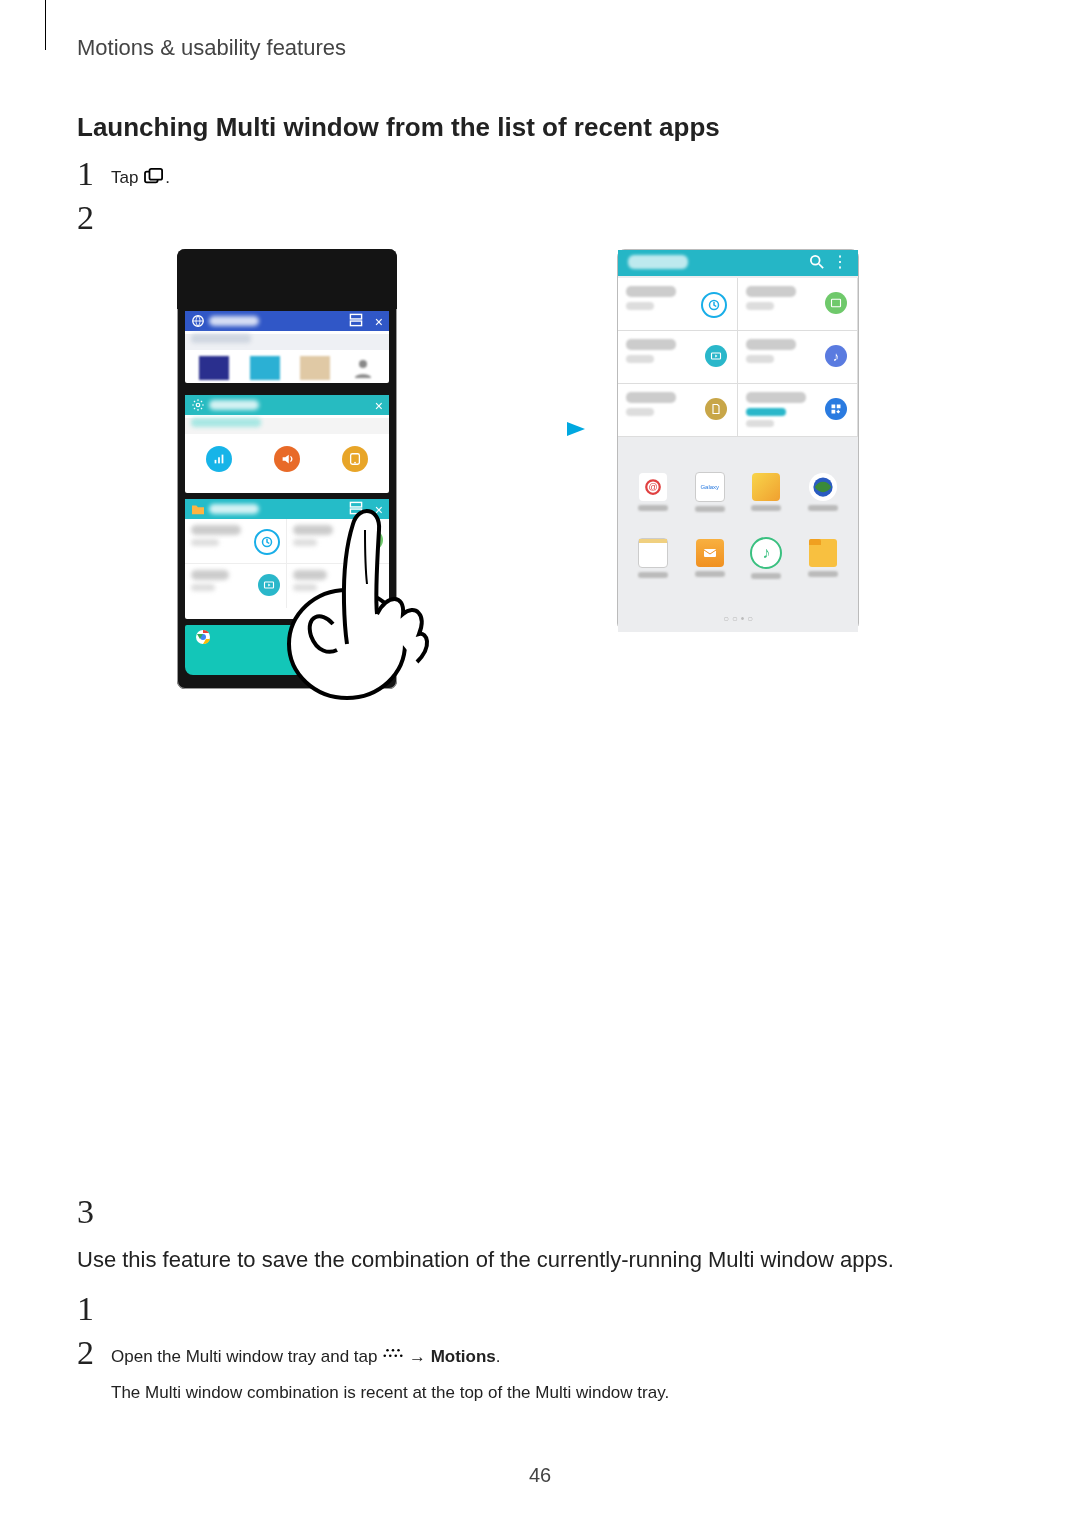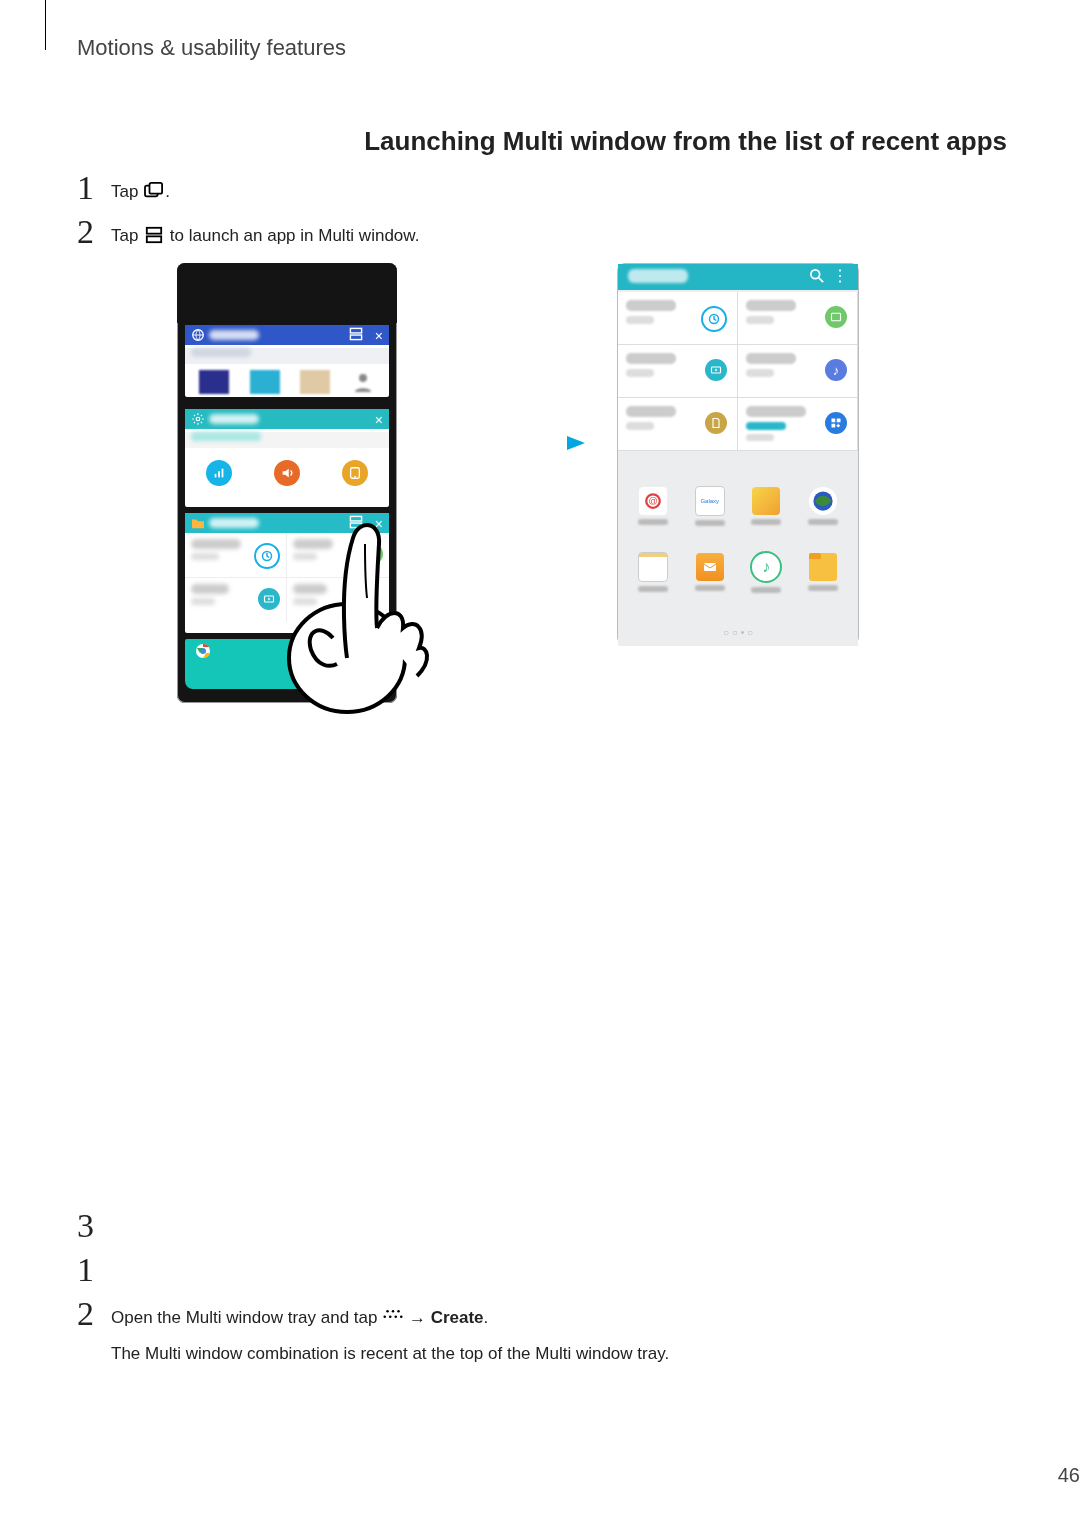--- a/index.html
+++ b/index.html
@@ -30,22 +30,21 @@
   }
   .content {
     position: absolute;
     left: 77px;
     top: 110px;
     width: 930px;
   }
   h2 {
     font-size: 26px;
     font-weight: 700;
-    margin: 16px 0 18px 0;
-    text-align: right;
+    margin: 2px 0 18px 0;
   }
   .step {
     display: flex;
     align-items: flex-start;
     margin-bottom: 14px;
   }
   .step-num {
     font-family: "Times New Roman", Times, serif;
     font-size: 34px;
     font-weight: 400;
@@ -69,21 +68,21 @@
   .inline-icon {
     display: inline-block;
     vertical-align: -3px;
     width: 22px;
     height: 18px;
   }
   .page-num {
     position: absolute;
     bottom: 40px;
     width: 100%;
-    text-align: right;
+    text-align: center;
     font-size: 20px;
     color: #444;
   }
   
   .figure {
     position: relative;
     width: 750px;
     height: 450px;
     margin: 8px auto 30px auto;
   }
@@ -237,26 +236,20 @@
     <div class="step-body">
       <span>Tap </span><svg class="inline-icon" viewBox="0 0 24 20">
           <rect x="2" y="4" width="14" height="12" rx="2" fill="none" stroke="#000" stroke-width="2"></rect>
           <rect x="7" y="1" width="14" height="12" rx="2" fill="#fff" stroke="#000" stroke-width="2"></rect>
         </svg><span>.</span>
     </div>
   </div>
 
   <div class="step">
     <div class="step-num">2</div>
-    <div class="step-body">
-      <span>Tap </span><svg class="inline-icon" viewBox="0 0 20 20">
-          <rect x="2" y="2" width="16" height="6.5" fill="none" stroke="#000" stroke-width="2"></rect>
-          <rect x="2" y="11.5" width="16" height="6.5" fill="none" stroke="#000" stroke-width="2"></rect>
-        </svg><span> to launch an app in Multi window.</span>
-    </div>
   </div>
 
   <div class="figure">
 
     <div class="phone left">
 
       <div style="position:absolute;left:0;right:0;top:0;height:60px;background:#141414;border-radius:8px 8px 0 0;"></div>
 
       <div class="card" style="top:62px;height:72px;">
         <div class="bar" style="background:#3057c7;position:relative;">
@@ -525,37 +518,38 @@
     </svg>
 
   </div>
   <div class="figspace"></div>
 
   <div class="step">
     <div class="step-num">3</div>
   </div>
 
 
+  <p class="para">Use this feature to save the combination of the currently-running Multi window apps.</p>
 
   <div class="step">
     <div class="step-num">1</div>
   </div>
 
   <div class="step">
     <div class="step-num">2</div>
     <div class="step-body">
       <span>Open the Multi window tray and tap </span><svg class="inline-icon" viewBox="0 0 24 16" style="vertical-align:-1px;">
           <circle cx="6" cy="4" r="1.4" fill="#000"></circle>
           <circle cx="12" cy="4" r="1.4" fill="#000"></circle>
           <circle cx="18" cy="4" r="1.4" fill="#000"></circle>
           <circle cx="3" cy="10" r="1.4" fill="#000"></circle>
           <circle cx="9" cy="10" r="1.4" fill="#000"></circle>
           <circle cx="15" cy="10" r="1.4" fill="#000"></circle>
           <circle cx="21" cy="10" r="1.4" fill="#000"></circle>
-        </svg><span> → </span><span class="bold">Create</span><span>.</span>
+        </svg><span> → </span><span class="bold">Motions</span><span>.</span>
       <div style="height:10px;"></div>
       <span>The Multi window combination is recent at the top of the Multi window tray.</span>
     </div>
   </div>
 
   <p class="para" style="margin-top:18px;">
     
   </p>
 
 </div>

